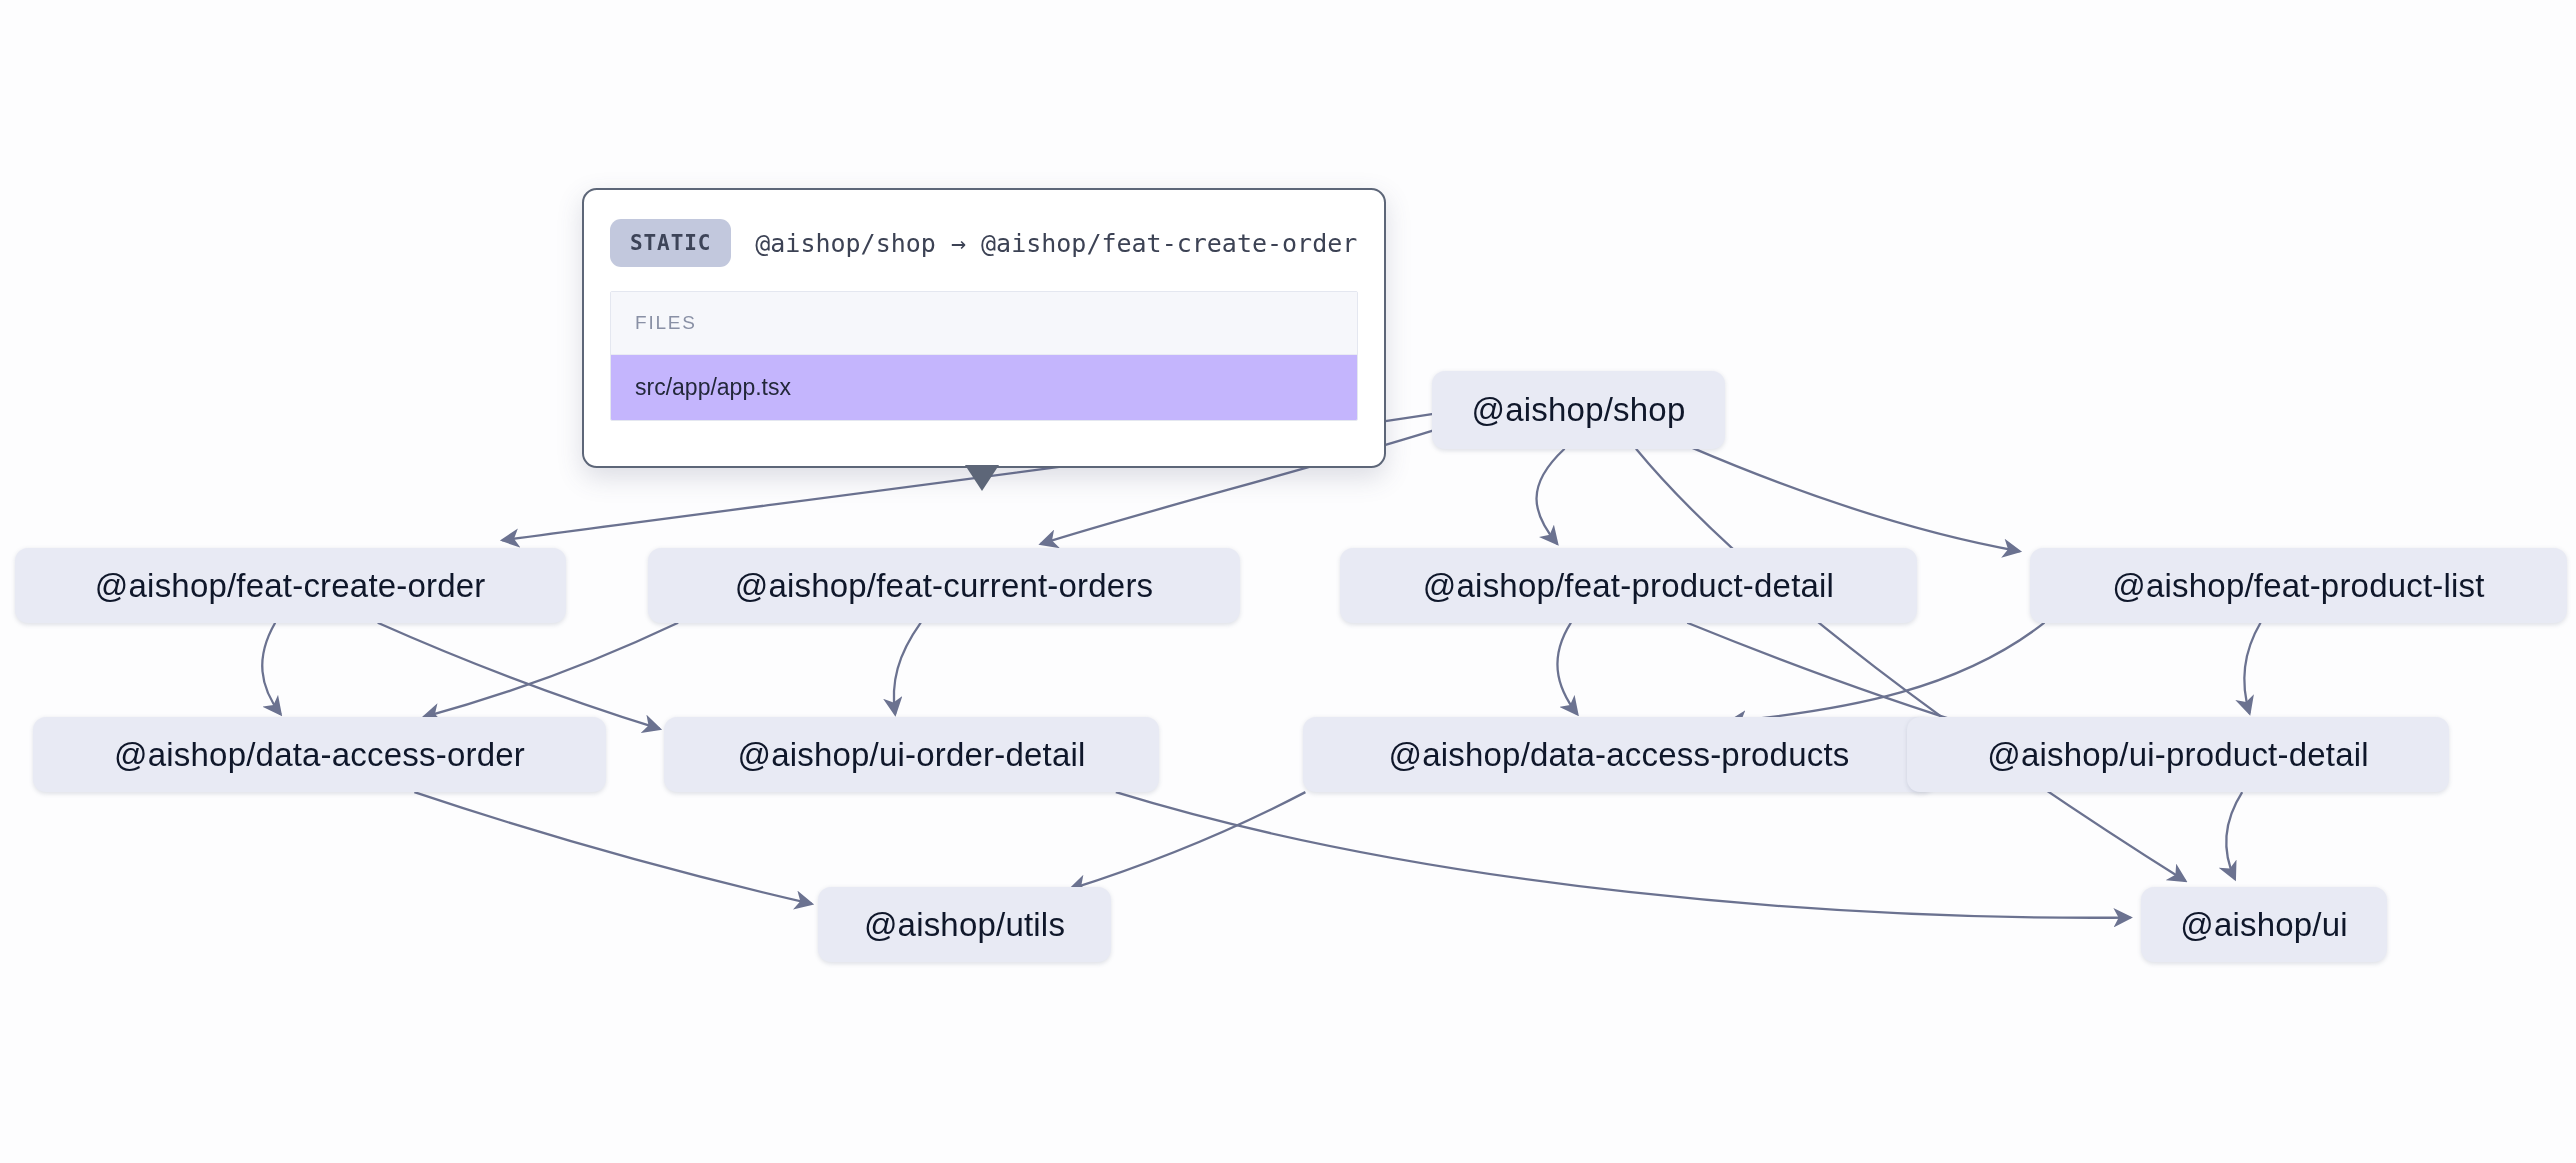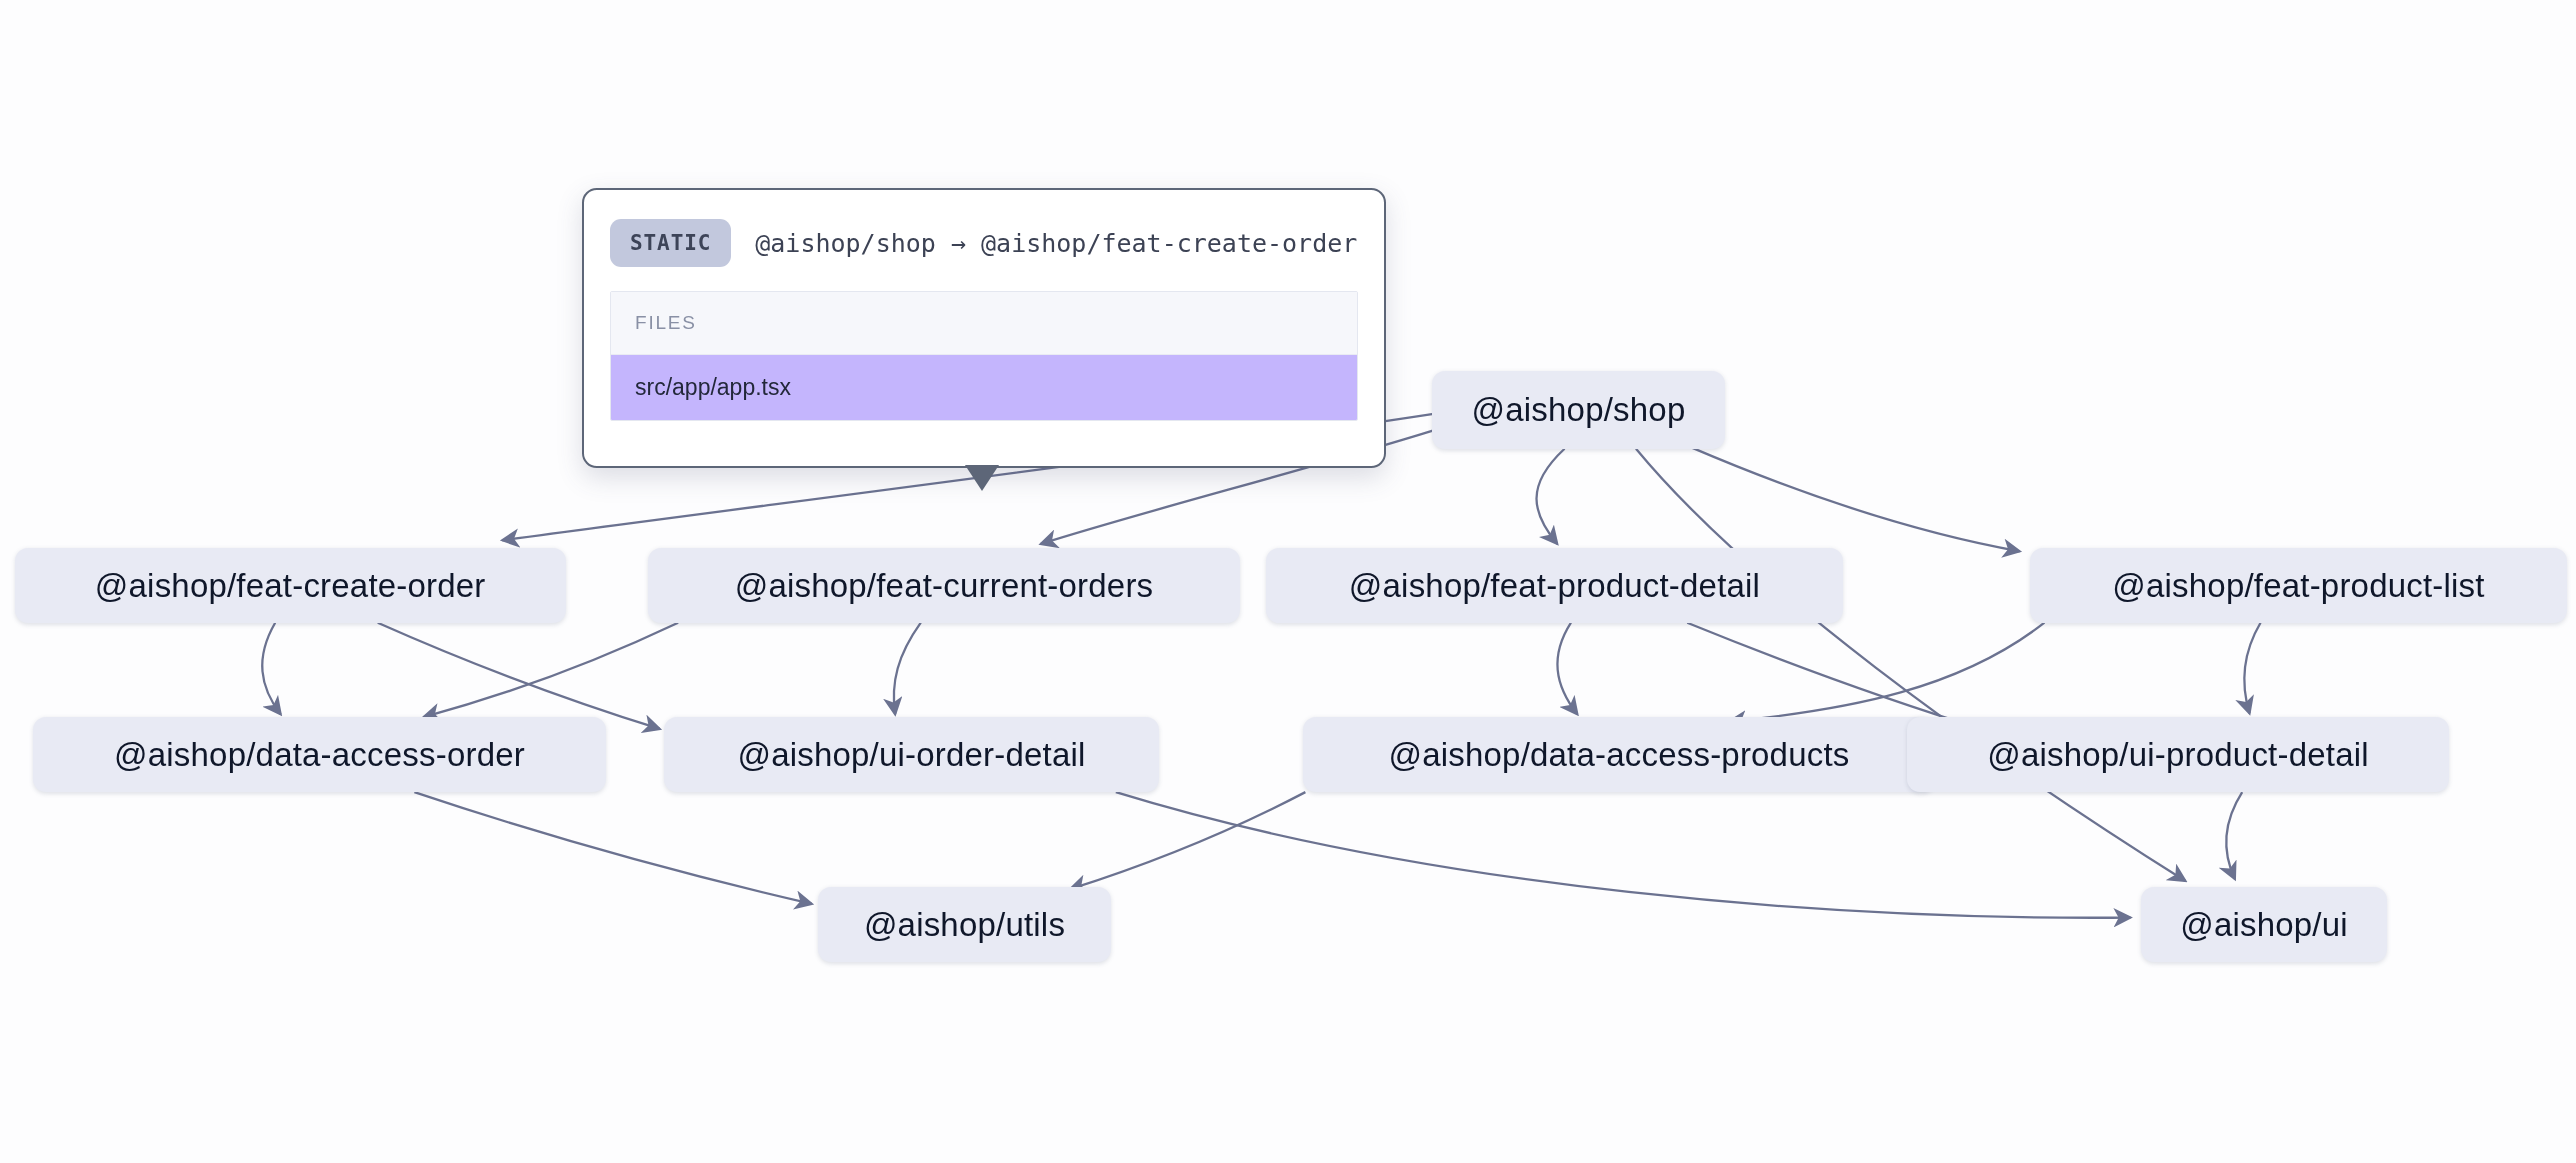--- a/index.html
+++ b/index.html
@@ -98,21 +98,21 @@
         <path d="M 1425 865 C 1335 912, 1250 945, 1168 971" class="edge" marker-end="url(#arrow)"></path>
         <path d="M 1218 865 C 1560 970, 2000 1005, 2326 1002" class="edge" marker-end="url(#arrow)"></path>
         <path d="M 2448 865 C 2427 898, 2426 930, 2440 960" class="edge" marker-end="url(#arrow)"></path>
       </g>
   </svg>
 
   <div id="nodes">
       <div class="node" style="left: 1432px; top: 371px; width: 293px; height: 78px;">@aishop/shop</div>
       <div class="node" style="left: 14.7px; top: 548px; width: 551px; height: 75px;">@aishop/feat-create-order</div>
       <div class="node" style="left: 648px; top: 548px; width: 592px; height: 75px;">@aishop/feat-current-orders</div>
-      <div class="node" style="left: 1266px; top: 548px; width: 577px; height: 75px;">@aishop/feat-product-detail</div>
+      <div class="node" style="left: 1340px; top: 548px; width: 577px; height: 75px;">@aishop/feat-product-detail</div>
       <div class="node" style="left: 2030px; top: 548px; width: 537px; height: 75px;">@aishop/feat-product-list</div>
       <div class="node" style="left: 33px; top: 717px; width: 573px; height: 75px; text-align: right;">@aishop/data-access-order</div>
       <div class="node" style="left: 664px; top: 717px; width: 495px; height: 75px;">@aishop/ui-order-detail</div>
       <div class="node" style="left: 1303px; top: 717px; width: 632px; height: 75px;">@aishop/data-access-products</div>
       <div class="node" style="left: 1907px; top: 717px; width: 542px; height: 75px;">@aishop/ui-product-detail</div>
       <div class="node" style="left: 818px; top: 887px; width: 293px; height: 75px;">@aishop/utils</div>
       <div class="node" style="left: 2141px; top: 887px; width: 246px; height: 75px;">@aishop/ui</div>
     </div>
 
   <div id="tooltip">

